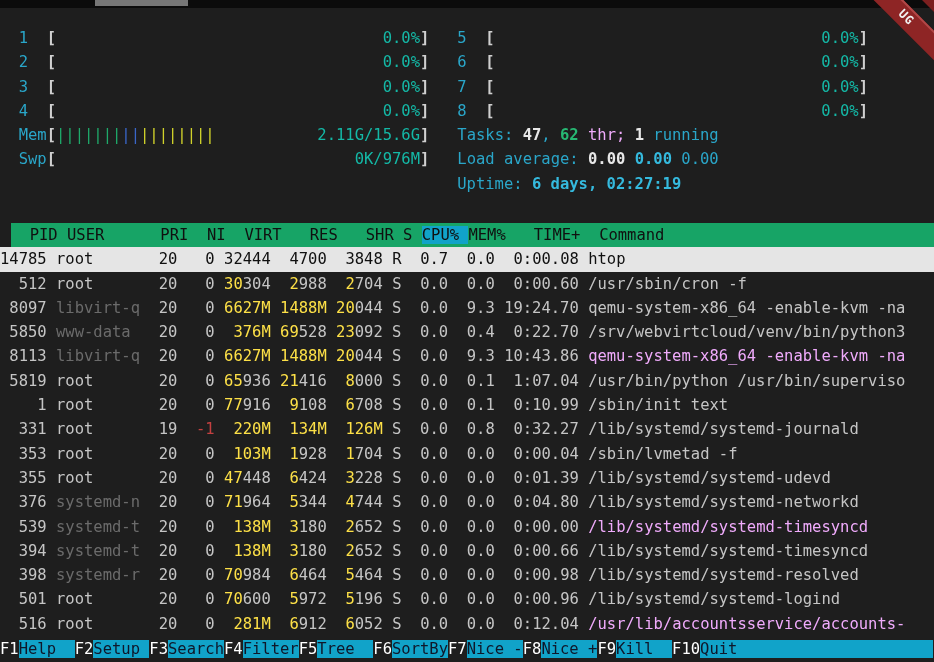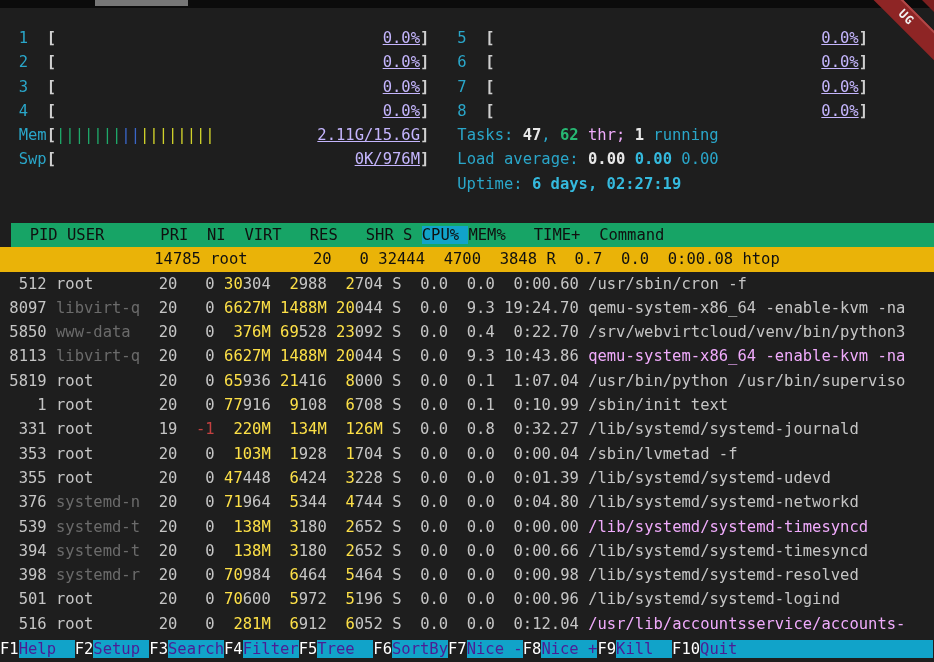--- a/index.html
+++ b/index.html
@@ -13,34 +13,34 @@
   .ribbon{position:absolute;top:7px;right:-24px;width:104px;height:19px;line-height:17px;
           transform:rotate(45deg);background:#8e2525;border-top:2px solid #b24747;
           text-align:center;color:#f2f2f2;font-size:12px;font-weight:bold;letter-spacing:1px;z-index:5;}
   .ribbon-corner{position:absolute;top:0;right:0;width:0;height:0;
           border-top:12px solid #7c1f1f;border-left:12px solid transparent;z-index:4;}
   .meters{position:absolute;top:26px;left:0;right:0;}
   .tablezone{position:absolute;top:223px;left:0;right:0;}
   .hdr{background:#17a466;color:#101010;margin-left:11px;}
   .hdr span{color:#101010;}
   .hl{background:#11a3c9;}
-  .row.sel{background:#eab308;text-align:center;}
+  .row.sel{background:#e5e5e5;}
   .row.sel span{color:#101010 !important;font-weight:normal;}
   .fbar{position:absolute;top:636px;left:0;right:0;height:26px;line-height:26px;}
   .fkey-key{color:#ffffff;}
-  .fkey-label{background:#11a3c9;color:#4c1d95;}
+  .fkey-label{background:#11a3c9;color:#0f172a;}
   
   .cy{color:#2aa6c9;}
   .cyb{color:#35bade;font-weight:bold;}
   .wb{color:#e8e8e8;font-weight:bold;}
   .gb{color:#27b873;font-weight:bold;}
   .gr{color:#f0abfc;}
   .dim{color:#6b6b6b;}
   .red{color:#c34040;}
-  .pct{color:#c4b5fd;text-decoration:underline;}
+  .pct{color:#14b8a6;}
   .br{color:#d0d0d0;font-weight:bold;}
   .num{color:#fde047;}
   .pg{color:#1fa96a;}
   .pb{color:#3a66c8;}
   .py{color:#d0d22b;}
 </style>
 </head>
 <body>
 
 <div class="screen" id="screen">

